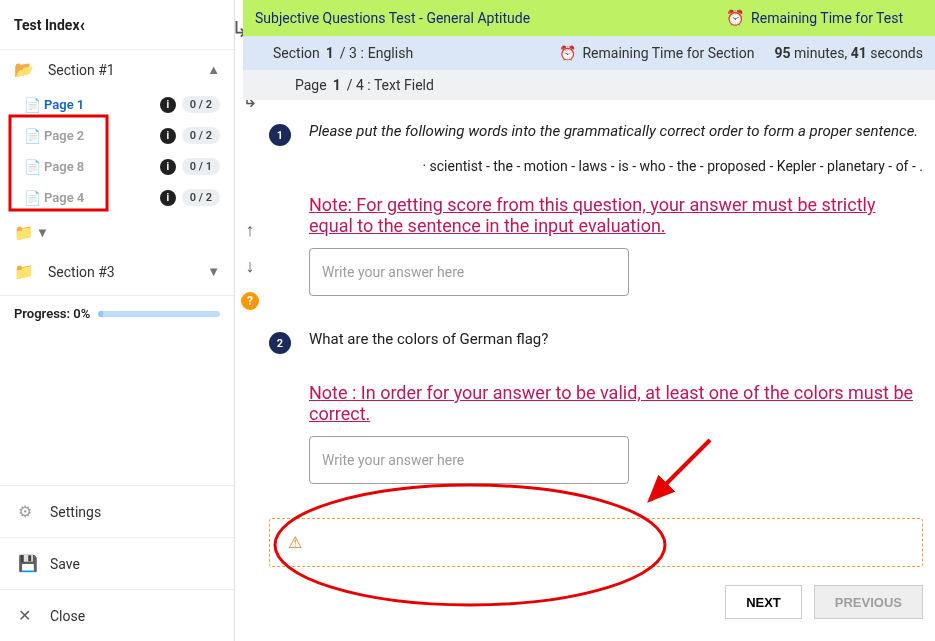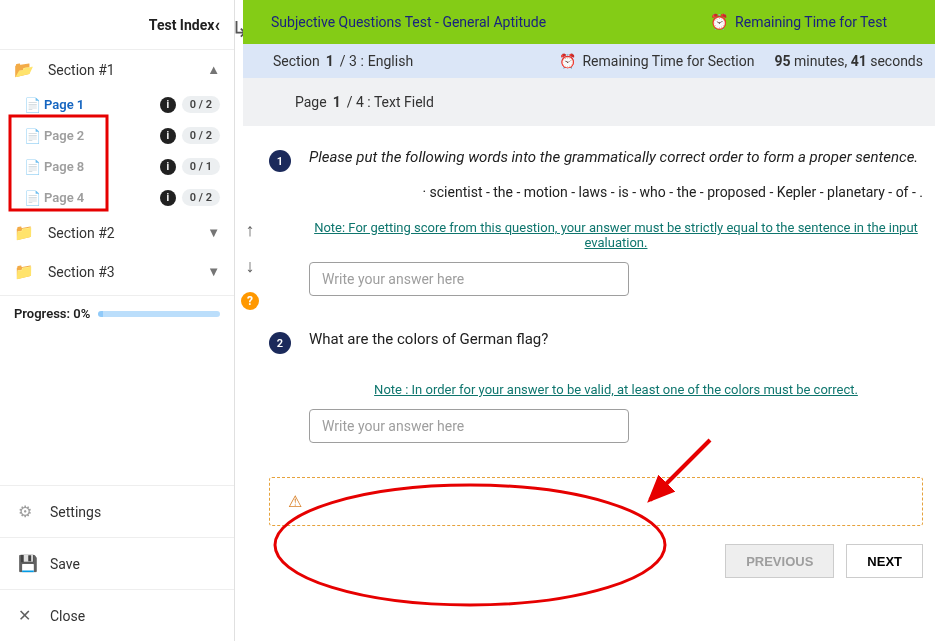--- a/index.html
+++ b/index.html
@@ -18,21 +18,21 @@
   .sidebar {
     position: absolute;
     left: 0; top: 0;
     width: 235px; height: 641px;
     border-right: 1px solid #e0e0e0;
     display: flex;
     flex-direction: column;
     background: #fff;
   }
   .sb-title {
-    display: flex; align-items: center; justify-content: flex-end;
+    display: flex; align-items: center; justify-content: flex-start;
     padding: 14px 14px;
     font-weight: 700;
     border-bottom: 1px solid #eee;
   }
   .sb-title .chev { font-size: 18px; }
 
   .sb-section-row {
     display: flex; align-items: center;
     padding: 10px 14px;
     cursor: pointer;
@@ -137,24 +137,24 @@
   }
 
   
   .main {
     position: absolute;
     left: 243px; top: 0;
     width: 692px; height: 641px;
   }
 
   .top-bar {
-    background: #84cc16;
-    display: flex; align-items: center;
-    height: 44px;
-    padding: 0 28px;
+    background: #bef264;
+    display: flex; align-items: center;
+    height: 36px;
+    padding: 0 12px;
     font-size: 14px;
     color: #1a237e;
   }
   .top-bar .title { flex: 0 0 auto; color:#1a237e; }
   .top-bar .sp { flex: 1; }
   .top-bar .clock { margin-right: 6px; font-size:15px; color:#1a237e; }
   .top-bar .tlabel { color:#1a237e; margin-right: 20px; }
   .top-bar .tval b { font-weight: 700; }
 
   .sec-bar {
@@ -164,21 +164,21 @@
     padding: 0 12px 0 30px;
     font-size: 14px;
     color: #333;
     margin-left: 0;
   }
   .sec-bar .sp { flex:1; }
 
   .page-bar {
     background: #f0f1f3;
     display: flex; align-items: center;
-    height: 48px;
+    height: 30px;
     padding: 0 12px 0 52px;
     font-size: 14px;
     color: #333;
     margin-left: 0;
   }
 
   .content {
     padding: 22px 12px 0 26px;
   }
 
@@ -192,28 +192,27 @@
     display: flex; align-items: center; justify-content: center;
     font-size: 11px; font-weight: 600;
     flex-shrink: 0;
     margin-top: 2px;
   }
   .qbody { margin-left: 18px; flex: 1; }
   .qtext { font-style: italic; font-size: 15px; margin-bottom: 18px; }
   .qtext.noital { font-style: normal; }
   .qwords { font-size: 14px; margin: 0 0 20px 20px; text-align: right; }
   .qnote {
-    font-size: 13px;
+    font-size: 18px;
     text-decoration: underline;
     margin-bottom: 12px;
-    color: #0f766e;
-    text-align: center;
+    color: #be185d;
   }
   .ans {
-    width: 320px; height: 34px;
+    width: 320px; height: 48px;
     border: 1px solid #9e9e9e;
     border-radius: 4px;
     padding: 0 12px;
     font-size: 14px;
     font-family: inherit;
   }
   .ans::placeholder { color: #9e9e9e; }
 
   .warn {
     border: 1px dashed #e6a23c;
@@ -284,21 +283,20 @@
     <div class="page-row">
       <span class="file-ico">📄</span>
       <span class="plabel">Page 4</span>
       <span class="info-ico">i</span>
       <span class="score-pill">0 / 2</span>
     </div>
   </div>
 
   <div class="sb-section-row">
     <span class="folder-ico">📁</span>
-    <span class="lbl" style="padding-left:12px;">Section #2</span>
     <span class="chev2">▼</span>
   </div>
   <div class="sb-section-row">
     <span class="folder-ico">📁</span>
     <span class="lbl" style="padding-left:12px;">Section #3</span>
     <span class="chev2">▼</span>
   </div>
 
   <div class="sb-divider"></div>
   <div class="sb-progress-row">
@@ -378,22 +376,22 @@
         <input class="ans" type="text" placeholder="Write your answer here" style="">
       </div>
     </div>
 
     <div class="warn">
       <span class="wi">⚠</span>
     </div>
   </div>
 
   <div class="nav-row">
+    <button class="nav-btn next">NEXT</button>
     <button class="nav-btn prev">PREVIOUS</button>
-    <button class="nav-btn next">NEXT</button>
   </div>
 </div>
 
 <div class="anno">
   <svg>
 
     <rect x="10" y="116" width="97" height="94" fill="none" stroke="#e60000" stroke-width="3"></rect>
 
     <ellipse cx="470" cy="545" rx="195" ry="60" fill="none" stroke="#e60000" stroke-width="3"></ellipse>
 

